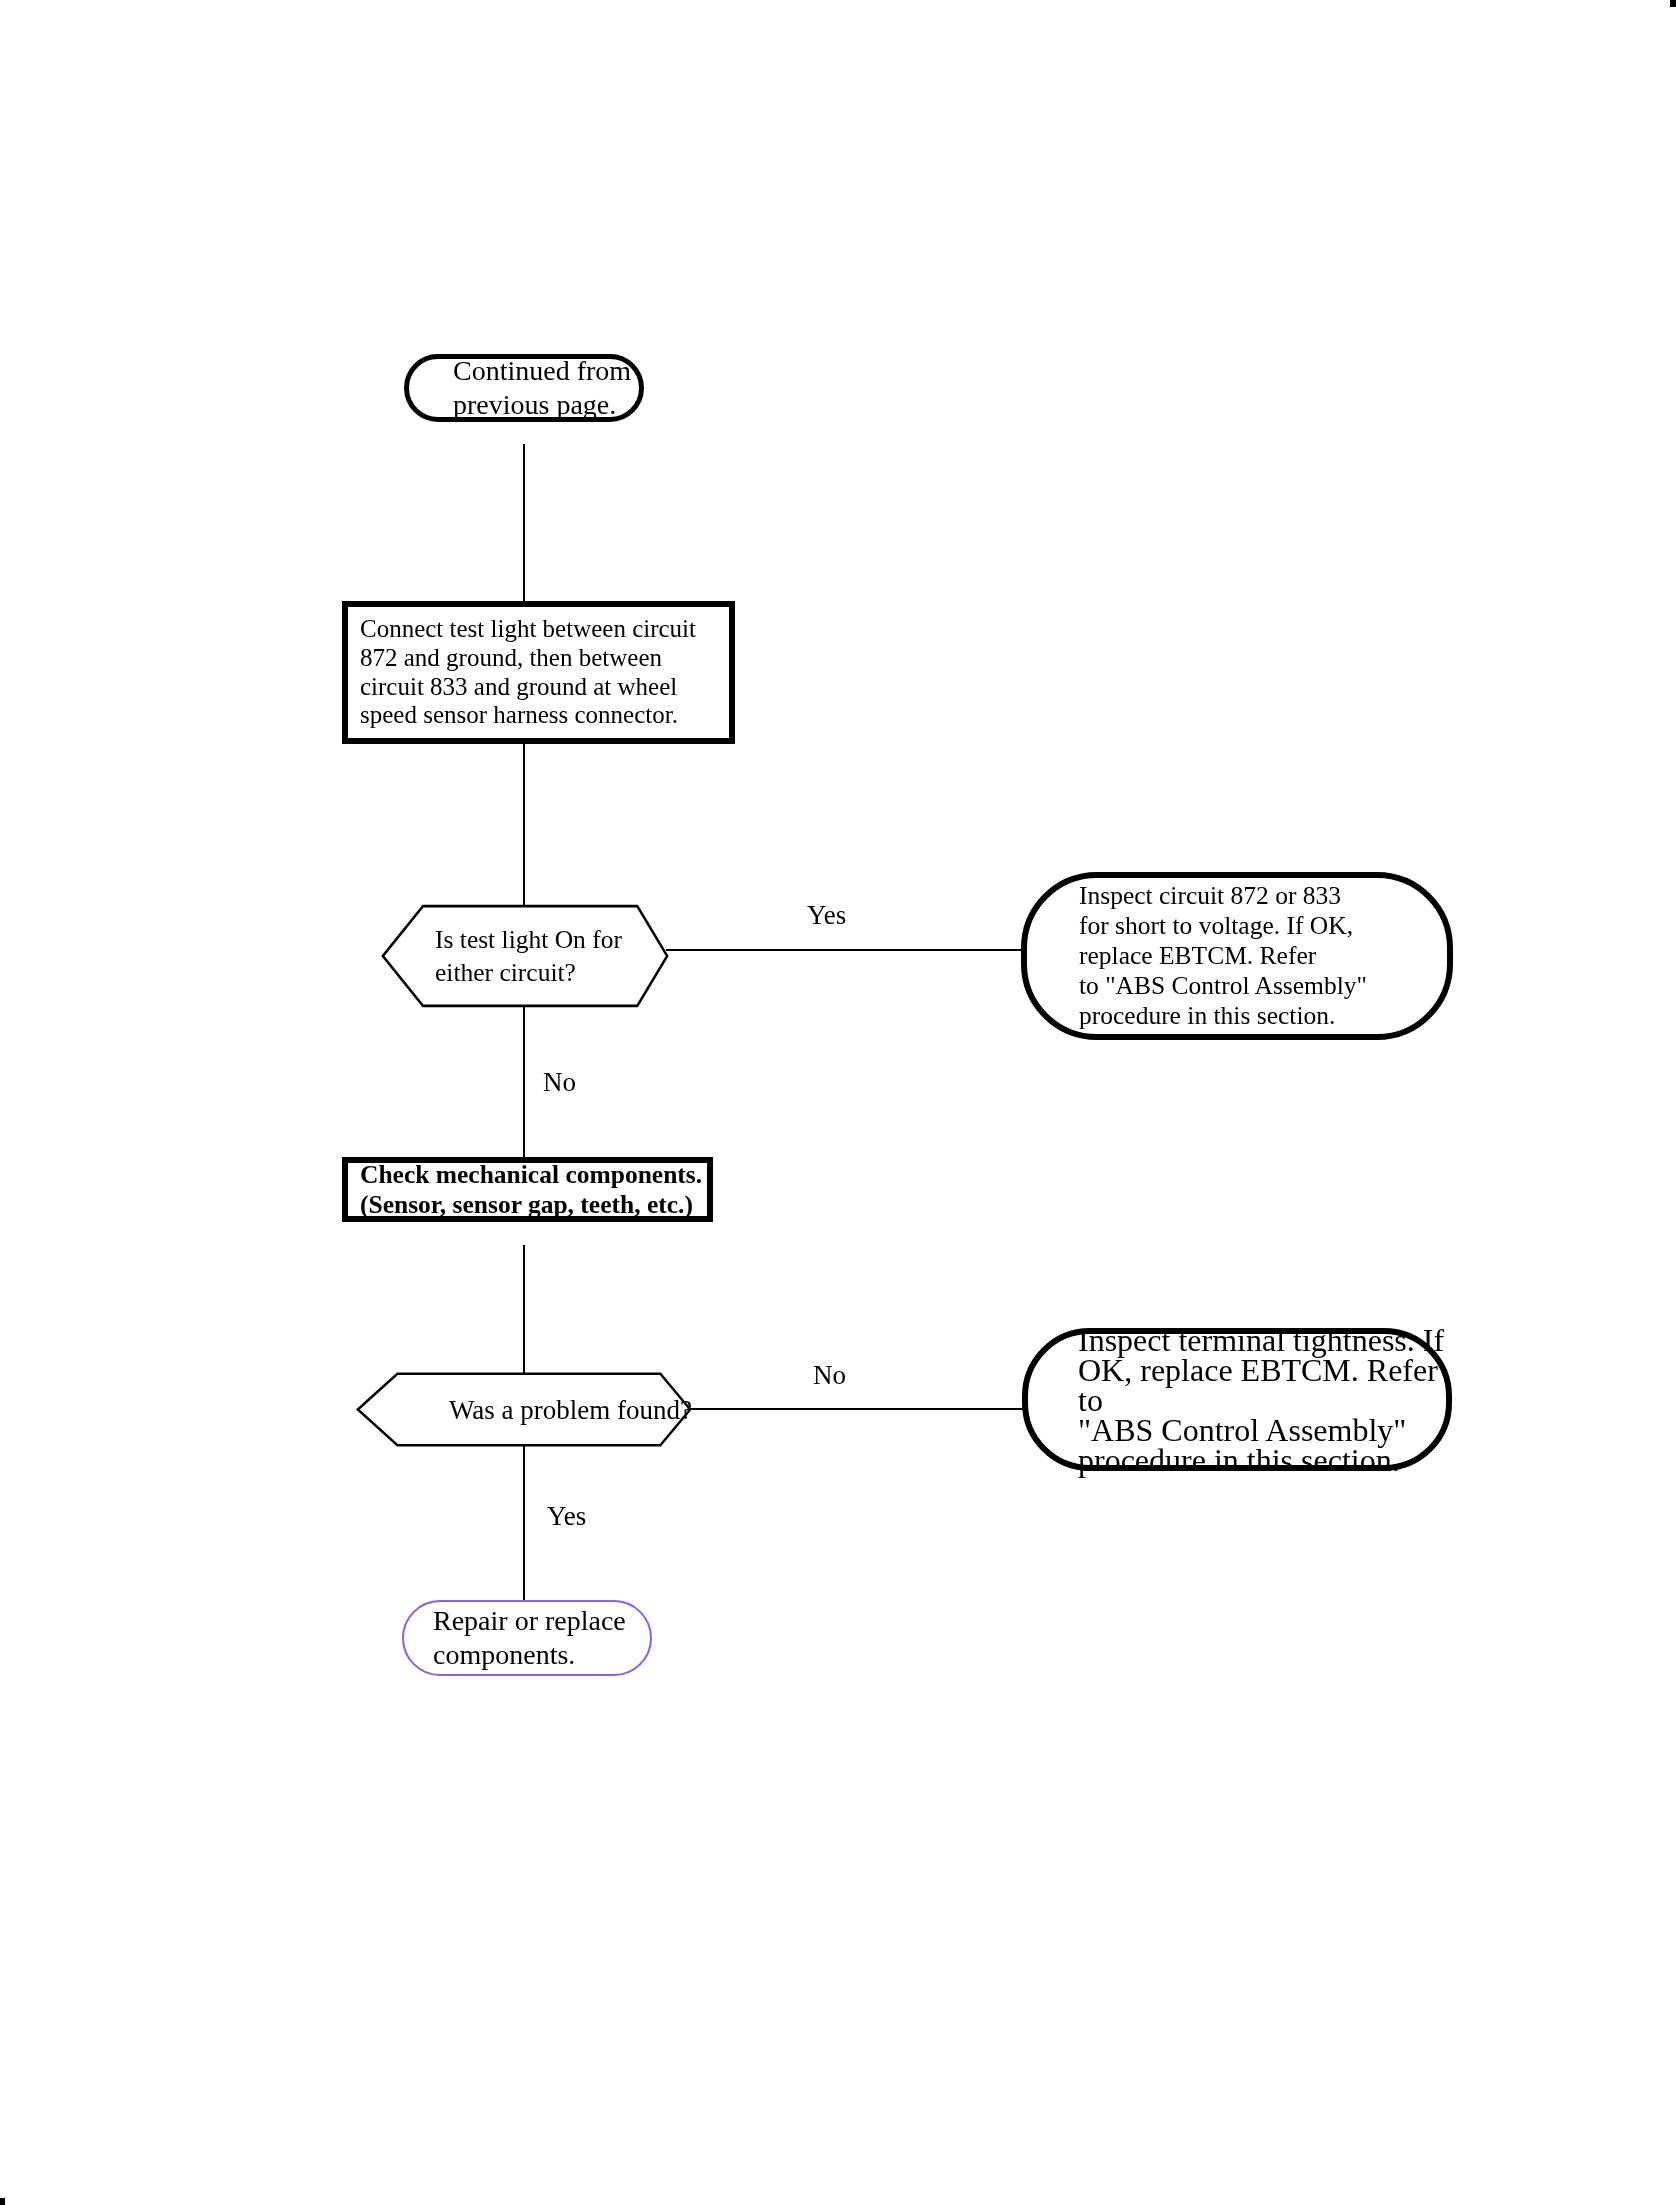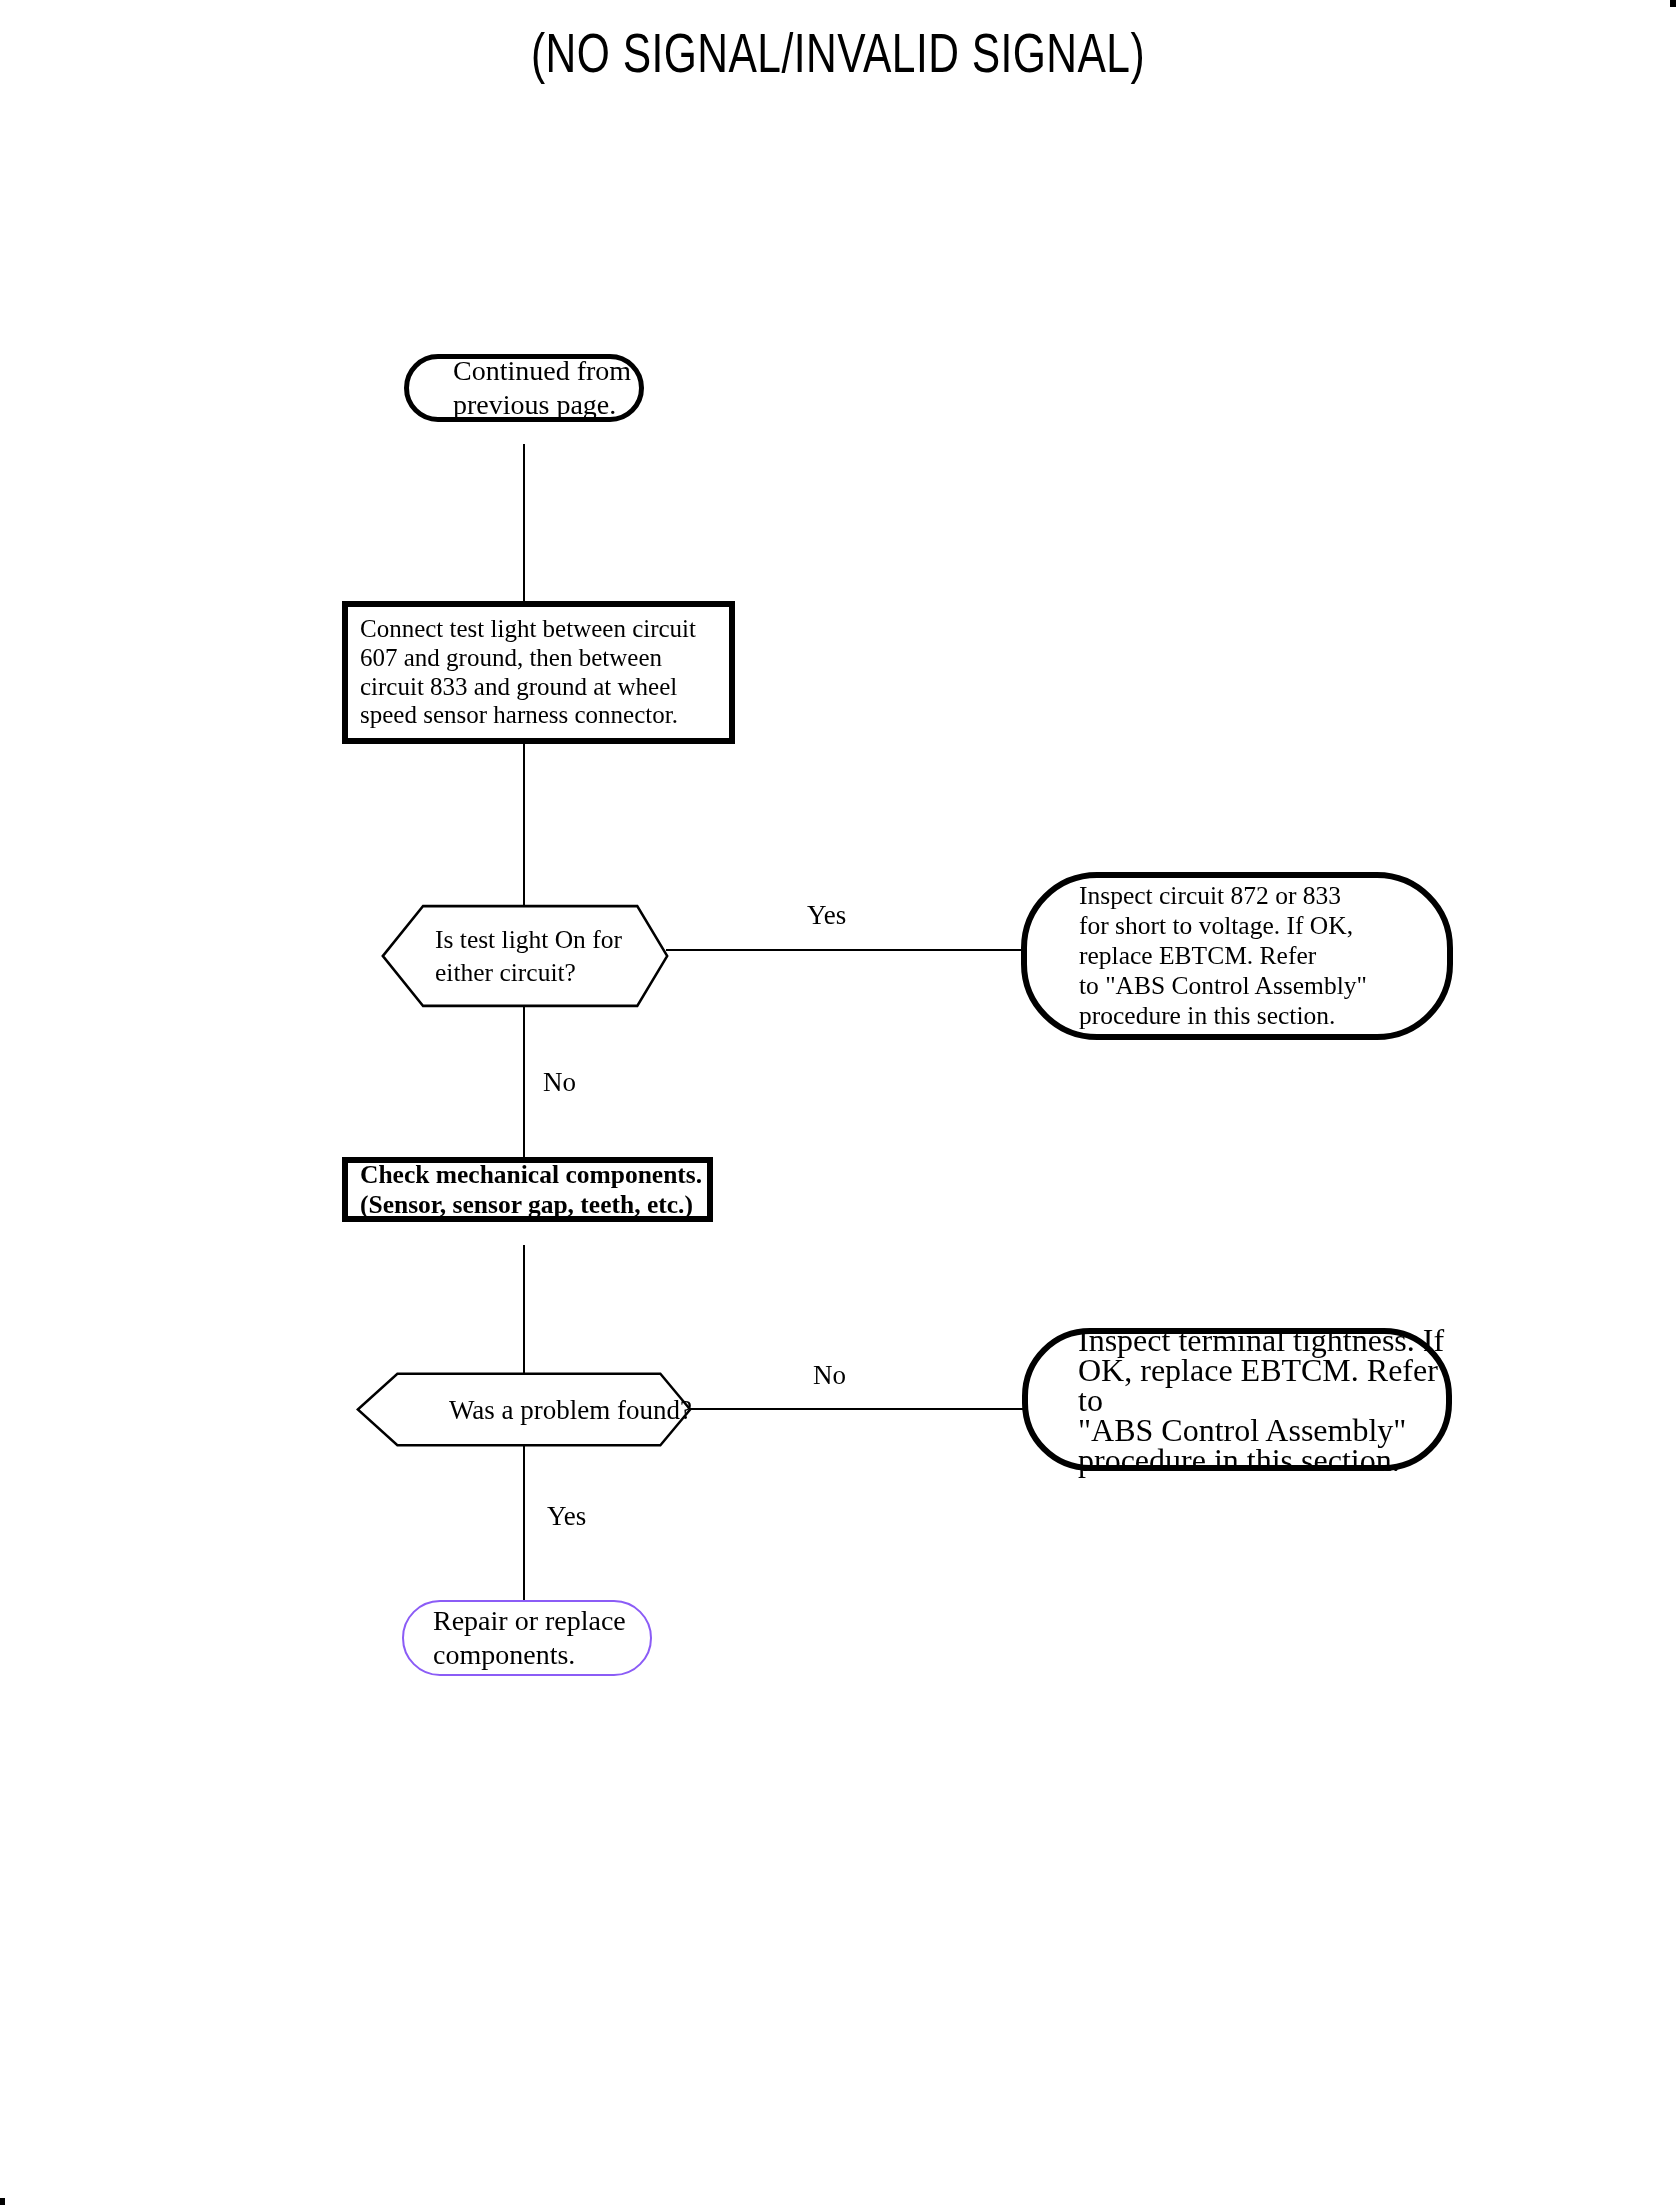--- a/index.html
+++ b/index.html
@@ -110,21 +110,20 @@
   .artifact { position: absolute; background: #000000; }
   #artifact-bottom-left { left: 0;      top: 2198px; width: 4.9px;  height: 7.3px; }
   #artifact-top-right   { left: 1670px; top: 0;      width: 6px; height: 7.3px; }
 </style>
 </head>
 <body>
 
 <div>
 
   <header id="title">
-    <span class="title-line"><span>(NO SIGNAL/INVALID SIGNAL)</span></span>
   </header>
 
   <div class="connector" id="conn-v1"></div>
   <div class="connector" id="conn-v2"></div>
   <div class="connector" id="conn-v3"></div>
   <div class="connector" id="conn-v4"></div>
   <div class="connector" id="conn-v5"></div>
   <div class="connector" id="conn-h1"></div>
   <div class="connector" id="conn-h2"></div>
 
@@ -133,21 +132,21 @@
   <div class="branch-label" id="label-no-2">No</div>
   <div class="branch-label" id="label-yes-2">Yes</div>
 
   <div class="node" id="stadium-continued">
     <div class="node-text">Continued from
 previous page.</div>
   </div>
 
   <div class="node" id="rect-connect">
     <div class="node-text">Connect test light between circuit
-607 and ground, then between
+872 and ground, then between
 circuit 833 and ground at wheel
 speed sensor harness connector.</div>
   </div>
 
   <div class="node" id="hex-testlight">
     <svg class="hex-svg" viewBox="0 0 473 149" preserveAspectRatio="none">
       <polygon points="3,74.5 69,3 421,3 470,74.5 421,146 69,146"></polygon>
     </svg>
     <div class="node-text">Is test light On for
 either circuit?</div>

